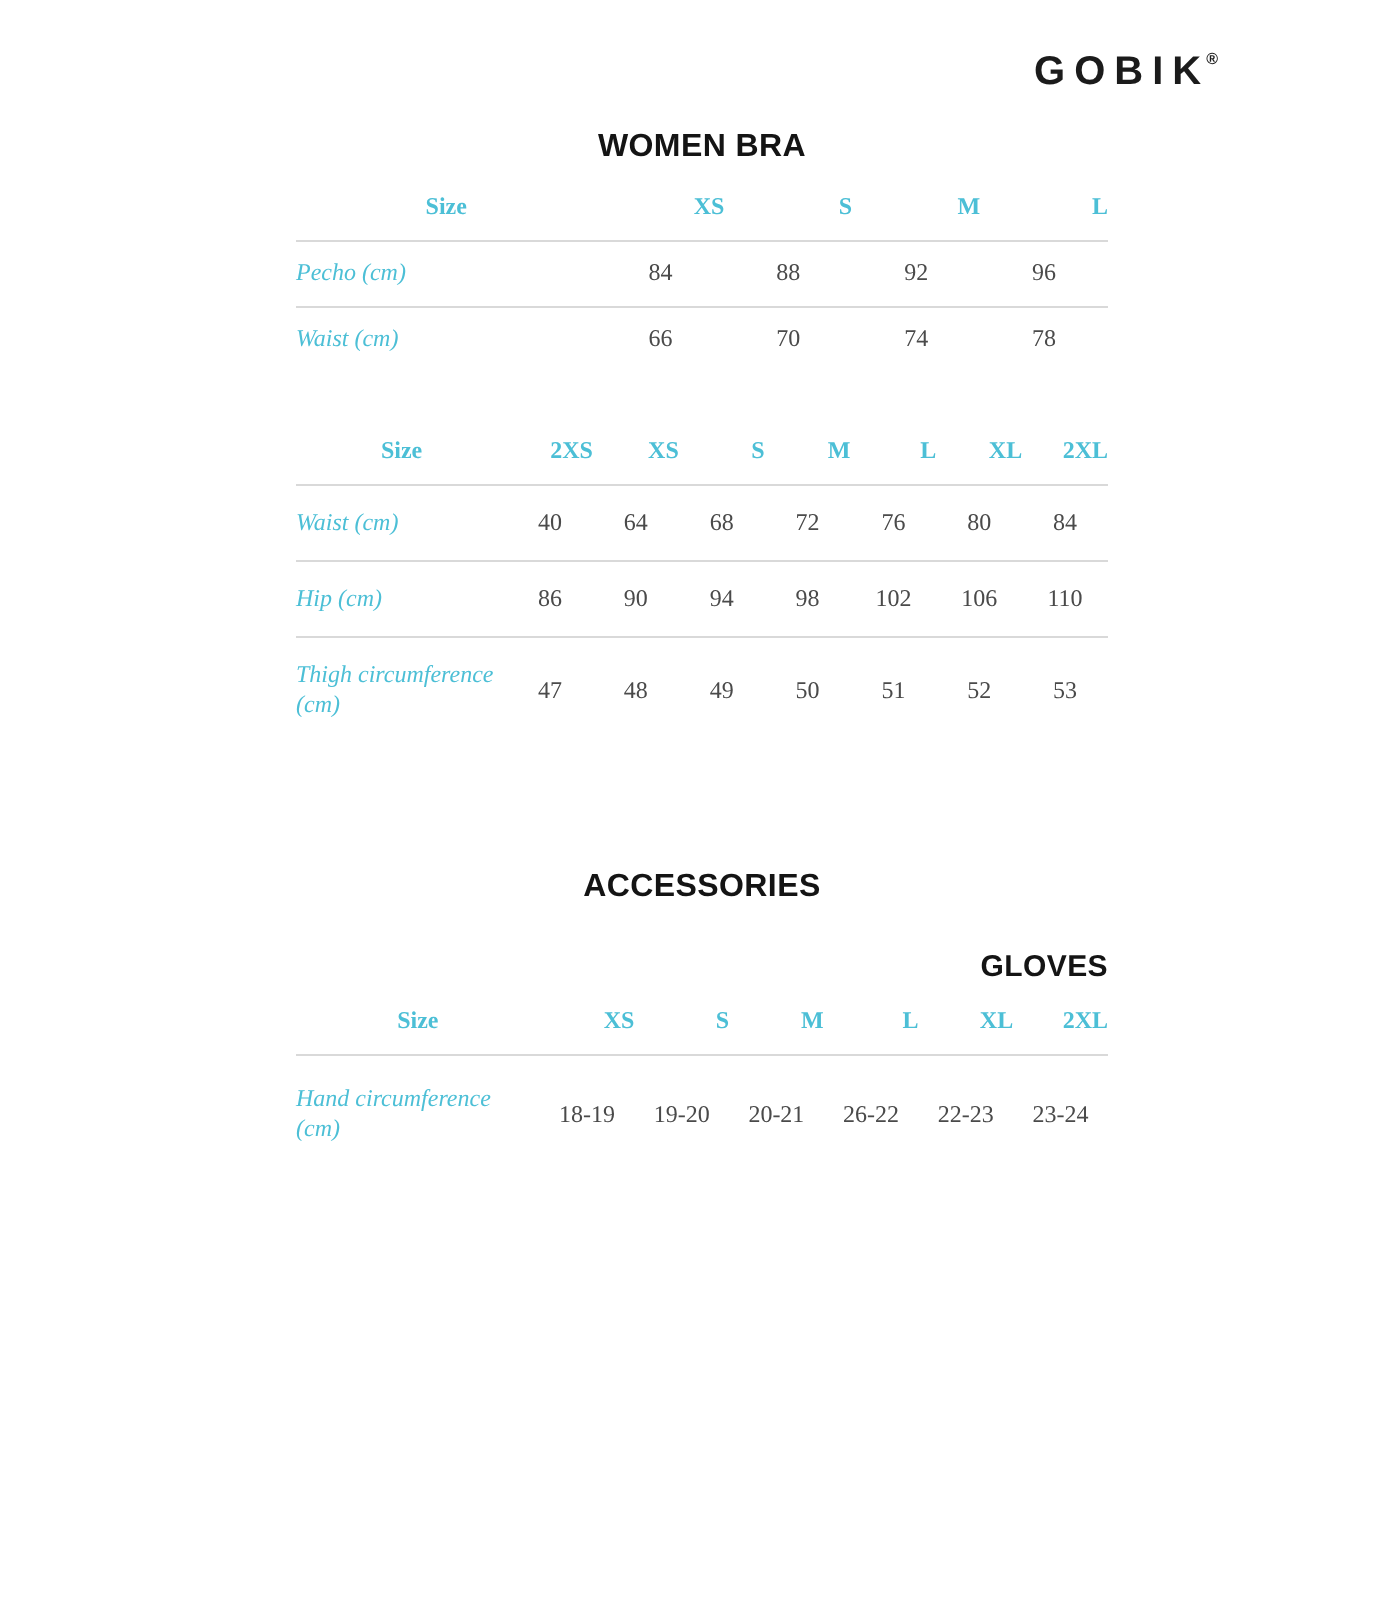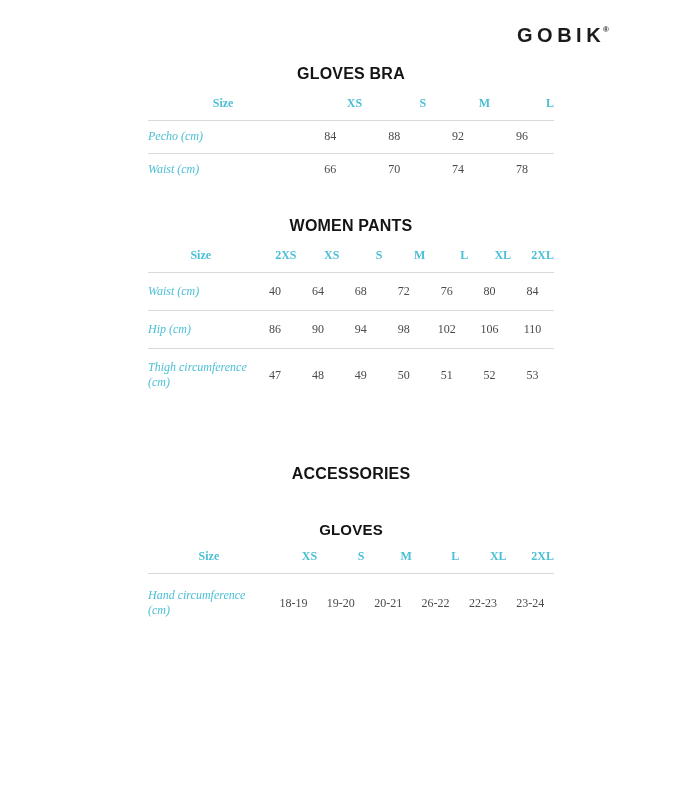--- a/index.html
+++ b/index.html
@@ -58,27 +58,27 @@
     font-weight:700;
     font-size:16px;
     line-height:16px;
     color:var(--title-text);
     text-align:center;
     letter-spacing:0.2px;
   }
   .section-women-pants{ margin-top:32px; }
   .section-accessories{ margin-top:65px; }
   .subsection-title{
-    margin:40px 0 11px 0;
+    margin:24px 0 11px 0;
     font-family:"Liberation Sans", sans-serif;
     font-weight:700;
     font-size:15px;
     line-height:16px;
     color:var(--title-text);
-    text-align:center;
+    text-align:right;
     letter-spacing:0.2px;
   }
 
   
   .size-table{
     width:100%;
     border-collapse:collapse;
     table-layout:fixed;
   }
   .size-table th{
@@ -121,21 +121,21 @@
 
 <div class="page" data-name="size-guide-page">
 
   <div class="logo" data-name="gobik-logo">
     <span data-name="gobik-logo-text">GOBIK</span><sup data-name="registered-trademark-icon">®</sup>
   </div>
 
   <main class="content" data-name="size-charts">
 
     <section class="section-women-bra" data-name="section-women-bra">
-      <h2 class="section-title" data-name="women-bra-title">GLOVES BRA</h2>
+      <h2 class="section-title" data-name="women-bra-title">WOMEN BRA</h2>
       <div data-name="women-bra-table">
           <table class="size-table" data-name="size-table">
             <colgroup>
               <col class="col-label">
               <col class="col-size">
               <col class="col-size">
               <col class="col-size">
               <col class="col-size">
             </colgroup>
             <thead>
@@ -161,21 +161,20 @@
                 <td data-name="measurement-value">70</td>
                 <td data-name="measurement-value">74</td>
                 <td data-name="measurement-value">78</td>
               </tr>
             </tbody>
           </table>
         </div>
     </section>
 
     <section class="section-women-pants" data-name="section-women-pants">
-      <h2 class="section-title" data-name="women-pants-title">WOMEN PANTS</h2>
       <div data-name="women-pants-table">
           <table class="size-table" data-name="size-table">
             <colgroup>
               <col class="col-label">
               <col class="col-size">
               <col class="col-size">
               <col class="col-size">
               <col class="col-size">
               <col class="col-size">
               <col class="col-size">

